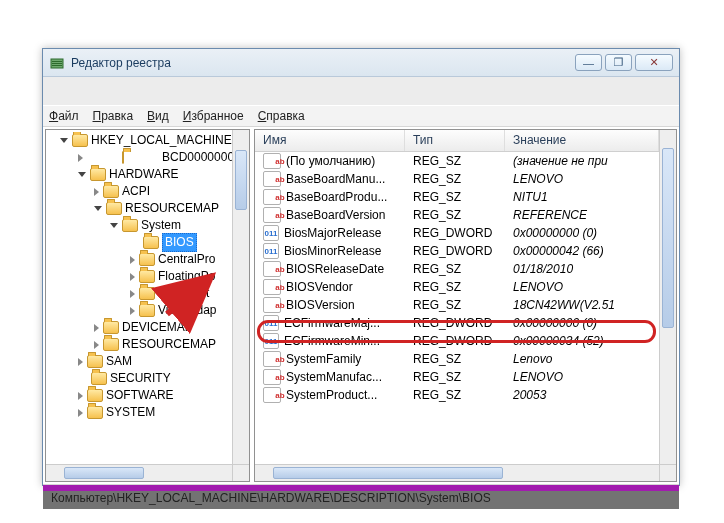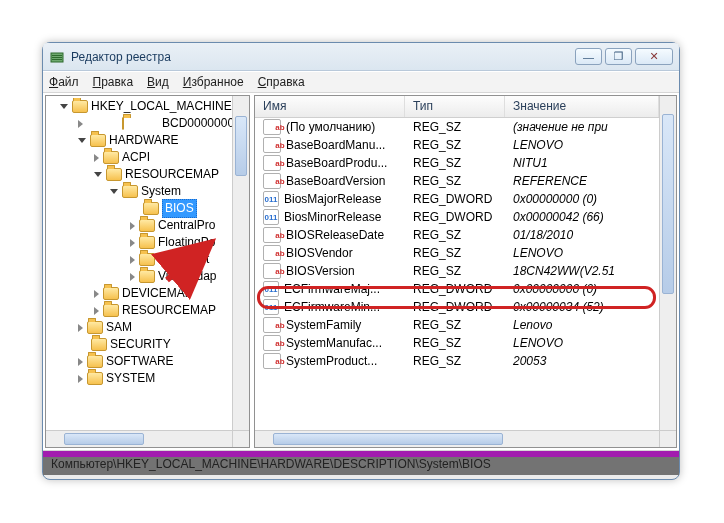--- a/index.html
+++ b/index.html
@@ -1,23 +1,23 @@
 <!DOCTYPE html>
 <html><head>
 <meta charset="utf-8">
 <style>
 * { box-sizing: border-box; margin: 0; padding: 0; font-family: "Segoe UI", Tahoma, Arial, sans-serif; font-size: 12px; }
 body { background: transparent; width: 724px; height: 523px; position: relative; }
-.window { position: absolute; left: 42px; top: 42px; width: 638px; height: 438px; border: 1px solid #6b8bae; border-radius: 8px; background: #ececec; box-shadow: 0 0 8px rgba(0,0,0,.25); }
+.window { position: absolute; left: 42px; top: 48px; width: 638px; height: 438px; border: 1px solid #6b8bae; border-radius: 0; background: #ececec; box-shadow: 0 0 8px rgba(0,0,0,.25); }
 .titlebar { height: 28px; background: linear-gradient(#eaf0f6,#dbe6f0); display:flex; align-items:center; padding:0 6px; border-top-left-radius:4px;border-top-right-radius:4px; border-bottom:1px solid #b9c9da;}
 .titlebar .icon { width:16px; height:16px; margin-right:6px; display:inline-flex;align-items:center;justify-content:center;}
 .titlebar .title { flex:1; color:#1a3b5f;font-size:12px;}
 .tbtn { width:27px;height:17px;margin-left:3px;border:1px solid #8aa2bd;border-radius:3px;background:linear-gradient(#f5fbff,#dbe9f6);display:inline-flex;align-items:center;justify-content:center;color:#3a5b7d;font-size:11px;}
 .tbtn.close{width:38px;color:#8a3a3a;}
-.menubar{height:22px;background:#f3f3f3;border-top:1px solid #fff;border-bottom:1px solid #d6d6d6;display:flex;align-items:center;padding:0 6px;gap:14px;color:#222;}
+.menubar{height:22px;background:#f3f3f3;border-top:1px solid #fff;border-bottom:1px solid #d6d6d6;display:flex;align-items:center;padding:0 6px;gap:14px;color:#222;margin-top:28px;}
 .menubar span u{text-decoration:underline;}
 .content{display:flex;height:358px;background:#fff;border-bottom:1px solid #d6d6d6;}
 .pane{position:relative;overflow:hidden;border:1px solid #919191;margin:2px;}
 .leftpane{width:205px;}
 .rightpane{flex:1;}
 .scroll-y{position:absolute;right:0;top:0;bottom:17px;width:17px;background:#eee;border-left:1px solid #ccc;}
 .scroll-y .thumb{position:absolute;left:2px;right:2px;top:20px;height:60px;background:linear-gradient(#d9e7f8,#b6cce8);border:1px solid #9ab3d4;border-radius:2px;}
 .scroll-x{position:absolute;left:0;right:17px;bottom:0;height:17px;background:#eee;border-top:1px solid #ccc;}
 .scroll-x .thumb{position:absolute;top:2px;bottom:2px;left:18px;width:80px;background:linear-gradient(#d9e7f8,#b6cce8);border:1px solid #9ab3d4;border-radius:2px;}
 .corner{position:absolute;right:0;bottom:0;width:17px;height:17px;background:#eee;border-left:1px solid #ccc;border-top:1px solid #ccc;}

